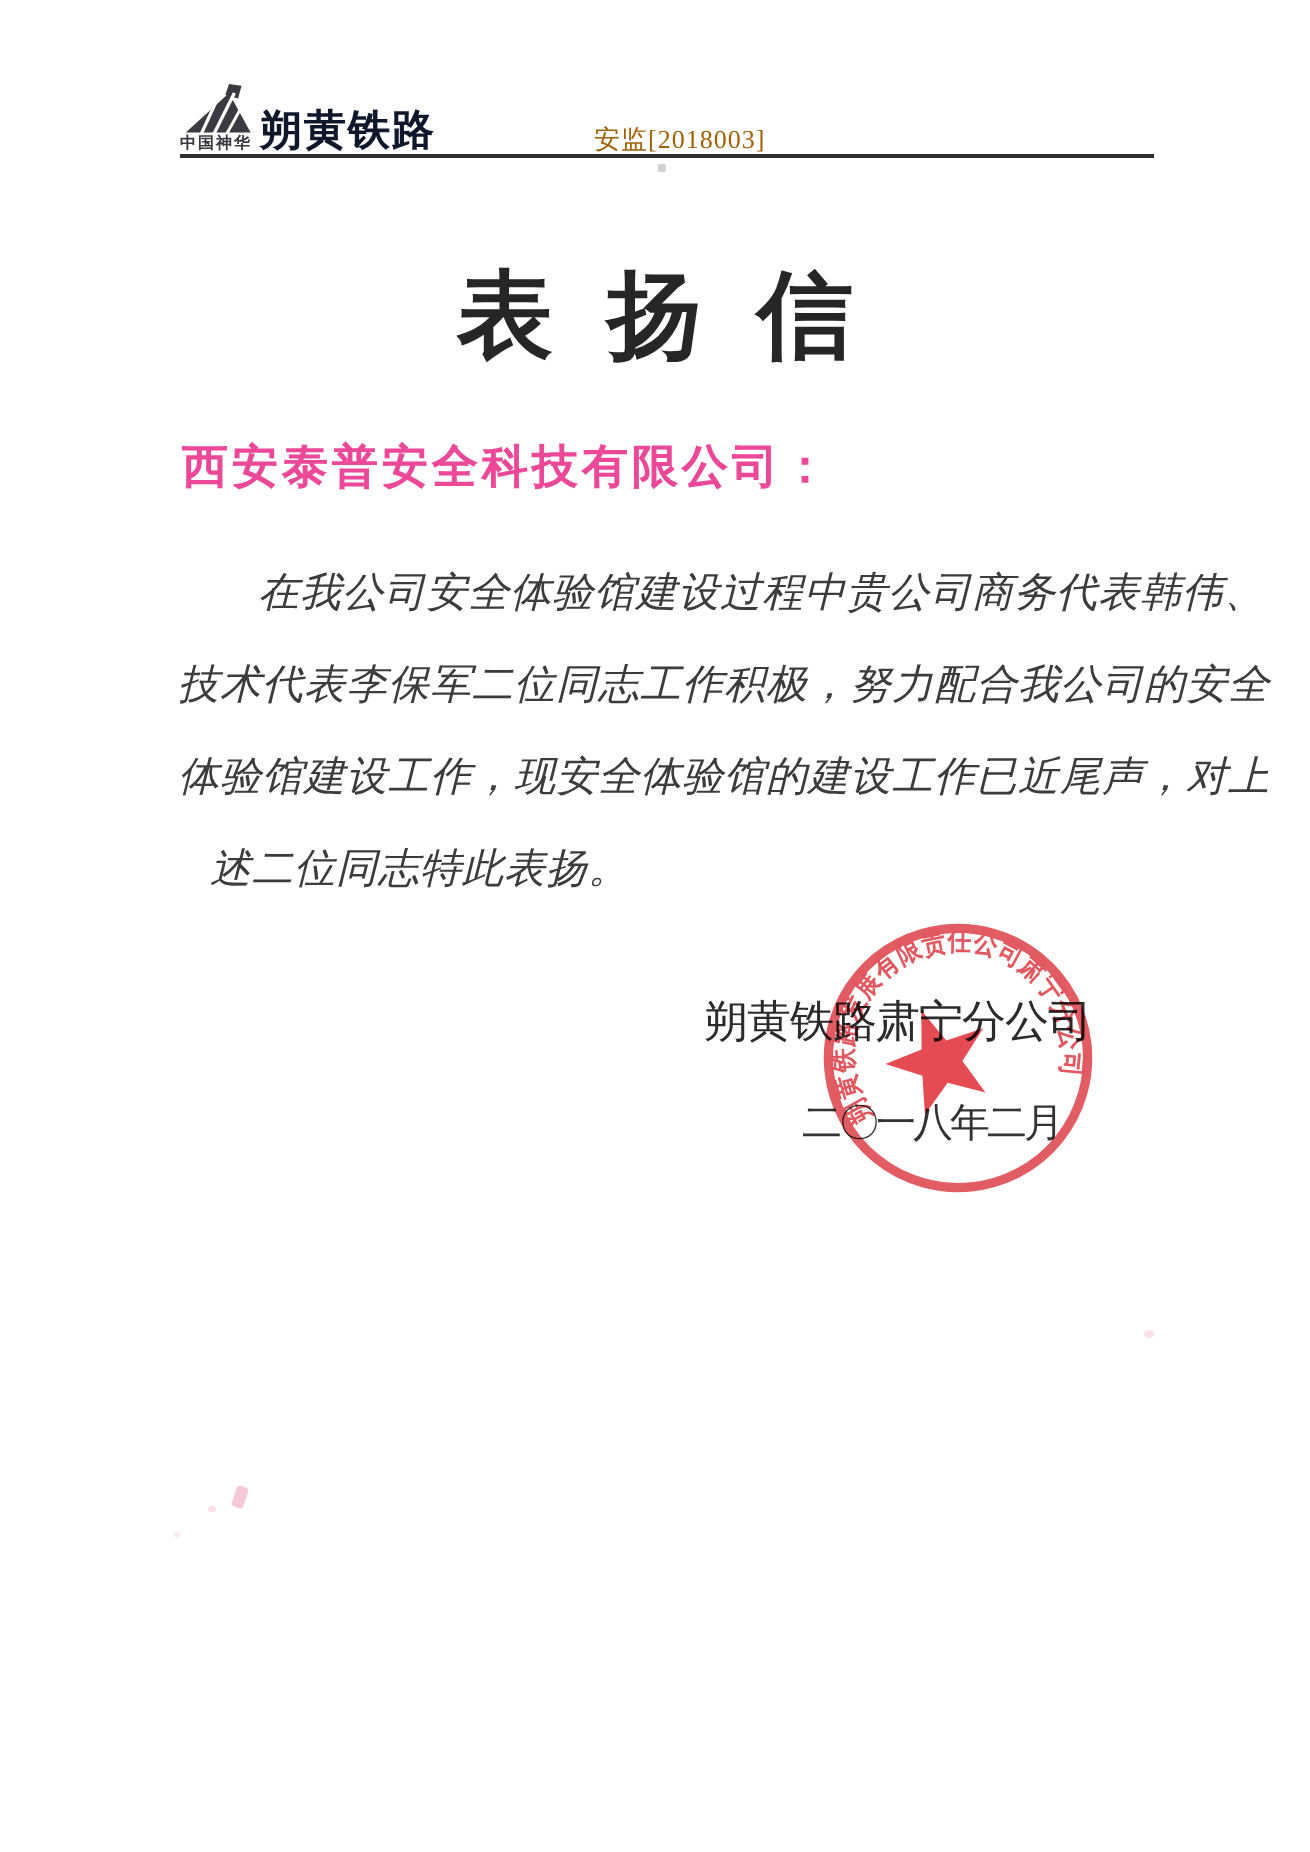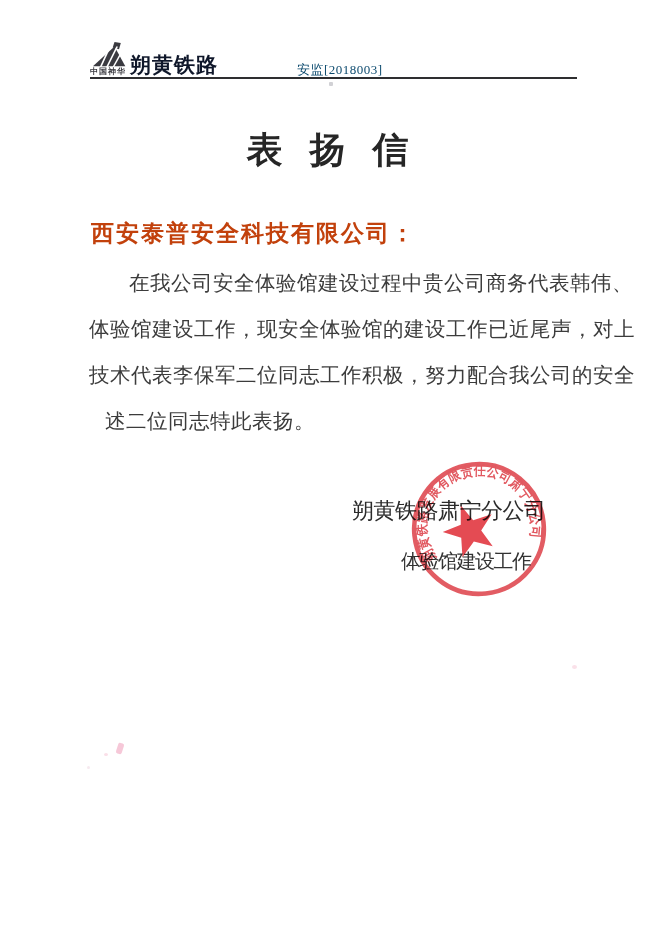--- a/index.html
+++ b/index.html
@@ -20,45 +20,45 @@
     font-family:Liberation Mono, monospace;
     font-size:8px; font-weight:bold; letter-spacing:1px; color:#3a3a40;
   }
   .brand-main {
     position:absolute; left:130px; top:51px;
     font-family:"Liberation Sans","DejaVu Sans",sans-serif;
     font-size:21px; font-weight:bold; letter-spacing:1px; color:#0f172a;
   }
   .doc-number {
     position:absolute; left:297px; top:61px;
-    font-size:13px; color:#0c4a6e; letter-spacing:0.5px;
+    font-size:13px; color:#a16207; letter-spacing:0.5px;
   }
   .header-rule {
     position:absolute; left:90px; top:77px; width:487px; height:2px;
     background:#2e2e30;
   }
   .rule-tick {
     position:absolute; left:329px; top:82px; width:4px; height:4px;
     background:#9a9aa2; opacity:0.45; border-radius:1px;
   }
   
   .letter-title {
     position:absolute; left:0; right:0; top:126px;
     text-align:center;
-    font-size:36px; font-weight:600; color:#262626;
+    font-size:48px; font-weight:600; color:#262626;
     letter-spacing:27px; padding-left:27px;
   }
   
   .salutation {
     position:absolute; left:91px; top:218px;
-    font-size:23px; font-weight:bold; color:#c2410c; letter-spacing:2px;
+    font-size:23px; font-weight:bold; color:#ec4899; letter-spacing:2px;
   }
   .body-block {
-    position:absolute; left:89px; top:260px; width:487px;
-    font-size:20.5px; color:#3c3c3c;
+    position:absolute; left:89px; top:274px; width:487px;
+    font-size:20.5px; color:#3c3c3c;font-style:italic;
   }
   .body-line {
     height:46px; line-height:46px;
     text-align:justify; text-align-last:justify;
     text-justify:inter-character;
     letter-spacing:0.5px;
     white-space:nowrap;
   }
   .body-line.indent { text-indent:40px; }
   .body-line.last { text-align:left; text-align-last:left;margin-left:16px; }
@@ -109,27 +109,27 @@
   <div class="doc-number">安监[2018003]</div>
   <div class="header-rule"></div>
   <div class="rule-tick"></div>
 
   <div class="letter-title">表扬信</div>
 
   <div class="salutation">西安泰普安全科技有限公司：</div>
 
   <div class="body-block">
     <div class="body-line indent">在我公司安全体验馆建设过程中贵公司商务代表韩伟、</div>
+    <div class="body-line">技术代表李保军二位同志工作积极，努力配合我公司的安全</div>
     <div class="body-line">体验馆建设工作，现安全体验馆的建设工作已近尾声，对上</div>
-    <div class="body-line">技术代表李保军二位同志工作积极，努力配合我公司的安全</div>
     <div class="body-line last">述二位同志特此表扬。</div>
   </div>
 
   <div class="signature">朔黄铁路肃宁分公司</div>
-  <div class="date-line">体验馆建设工作</div>
+  <div class="date-line">二〇一八年二月</div>
 
   <div class="stamp">
     <svg viewBox="0 0 160 160" aria-hidden="true">
       <defs>
         <path id="ringPath" d="M 34.9 104.3 A 52 52 0 1 1 125.1 104.3" fill="none"></path>
       </defs>
       <circle cx="80" cy="80" r="64" fill="none" stroke="#e04e55" stroke-width="4.6"></circle>
       <text font-size="14" fill="#df4a52" letter-spacing="0.5" font-family="Liberation Serif, DejaVu Serif, serif" font-weight="bold">
         <textPath href="#ringPath" startOffset="0" textLength="206" lengthAdjust="spacingAndGlyphs">朔黄铁路发展有限责任公司肃宁分公司</textPath>
       </text>

